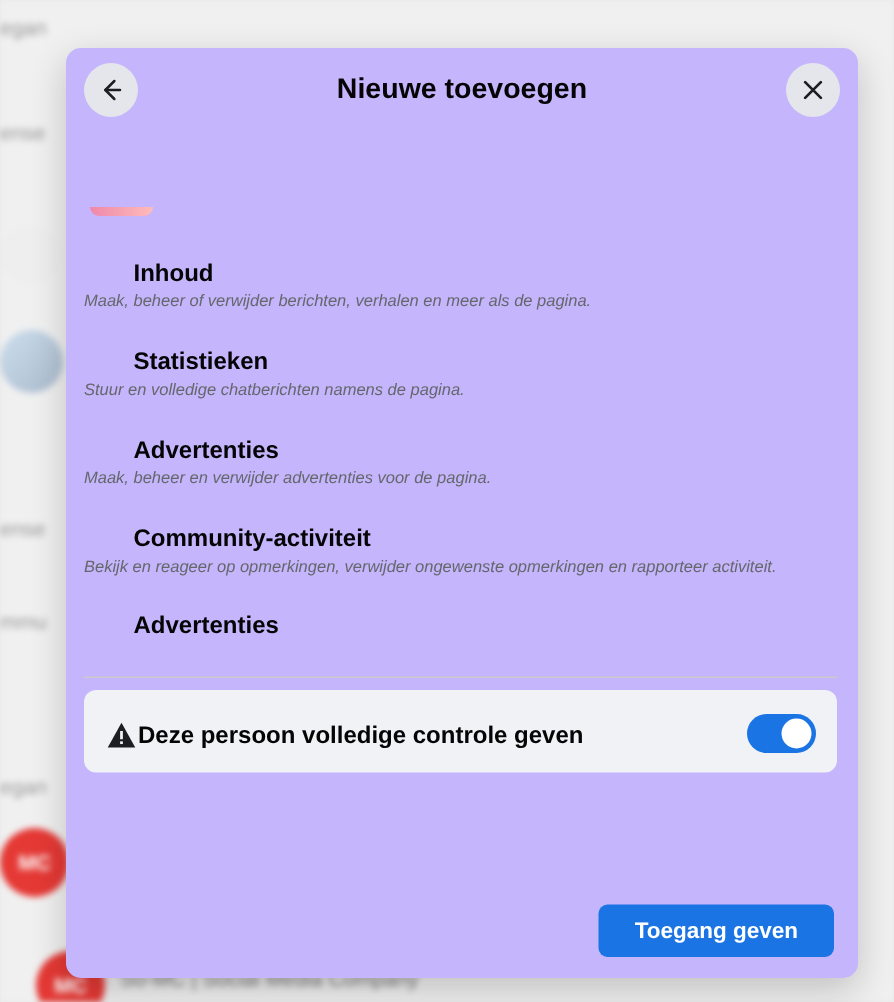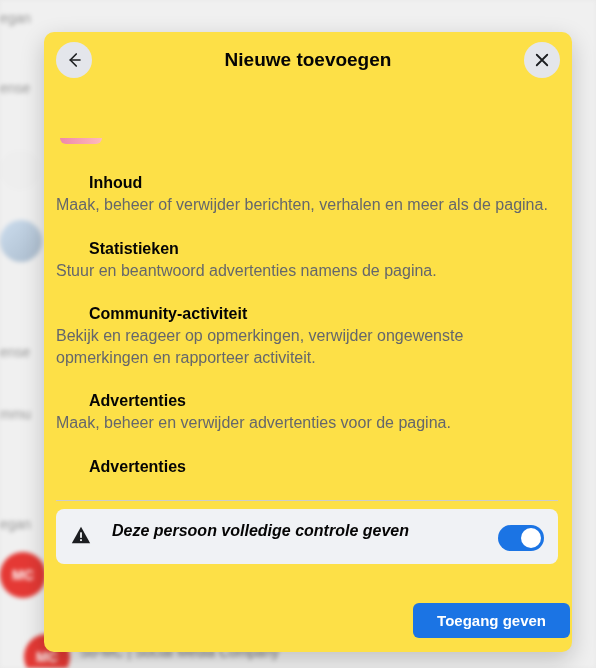--- a/index.html
+++ b/index.html
@@ -41,21 +41,21 @@
       display: flex;
       align-items: center;
       justify-content: center;
     }
     .modal {
       position: absolute;
       top: 32px;
       left: 44px;
       width: 528px;
       height: 620px;
-      background: #fde047;
+      background: #c4b5fd;
       border-radius: 10px;
       box-shadow: 0 8px 24px rgba(0,0,0,0.2);
       display: flex;
       flex-direction: column;
       overflow: hidden;
     }
     .modal-header {
       position: relative;
       height: 56px;
       display: flex;
@@ -107,37 +107,37 @@
       margin-bottom: 24px;
     }
     .section-title {
       font-size: 16px;
       font-weight: 700;
       color: #050505;
       margin-bottom: 2px;
       margin-left: 33px;
     }
     .section-desc {
-      font-size: 16px;
+      font-size: 11px;
       color: #65676b;
       line-height: 1.35;
+      font-style: italic;
     }
     .divider {
       border-top: 1px solid #ccc;
       margin: 8px 0 8px 0;
     }
     .full-control {
       background: #f0f2f5;
       border-radius: 8px;
       padding: 13px 14px 13px 14px;
       display: flex;
-      align-items: flex-start;
-      gap: 20px;
+      align-items: flex-end;
+      gap: 0;
       margin-bottom: 24px;
-      font-style: italic;
     }
     .warn-icon {
       width: 22px;
       height: 22px;
       flex-shrink: 0;
       margin-top: 3px;
     }
     .full-text {
       flex: 1;
     }
@@ -165,21 +165,21 @@
     .toggle-knob {
       position: absolute;
       right: 3px;
       top: 3px;
       width: 20px;
       height: 20px;
       border-radius: 50%;
       background: #fff;
     }
     .modal-footer {
-      padding: 0 2px 14px 14px;
+      padding: 0 16px 14px 14px;
       display: flex;
       justify-content: flex-end;
       flex-shrink: 0;
     }
     .primary-btn {
       background: #1b74e4;
       color: #fff;
       border: none;
       border-radius: 6px;
       padding: 9px 24px;
@@ -224,29 +224,29 @@
   <div class="modal-body">
     <div class="modal-body-inner">
       <div class="avatar-stub"></div>
 
       <div class="section">
         <div class="section-title">Inhoud</div>
         <div class="section-desc">Maak, beheer of verwijder berichten, verhalen en meer als de pagina.</div>
       </div>
       <div class="section">
         <div class="section-title">Statistieken</div>
-        <div class="section-desc">Stuur en beantwoord advertenties namens de pagina.</div>
+        <div class="section-desc">Stuur en volledige chatberichten namens de pagina.</div>
+      </div>
+      <div class="section">
+        <div class="section-title">Advertenties</div>
+        <div class="section-desc">Maak, beheer en verwijder advertenties voor de pagina.</div>
       </div>
       <div class="section">
         <div class="section-title">Community-activiteit</div>
         <div class="section-desc">Bekijk en reageer op opmerkingen, verwijder ongewenste opmerkingen en rapporteer activiteit.</div>
-      </div>
-      <div class="section">
-        <div class="section-title">Advertenties</div>
-        <div class="section-desc">Maak, beheer en verwijder advertenties voor de pagina.</div>
       </div>
       <div class="section">
         <div class="section-title">Advertenties</div>
       </div>
 
       <div class="divider"></div>
 
       <div class="full-control">
         <svg class="warn-icon" viewBox="0 0 24 24">
           <path d="M12 2 L22 20 L2 20 Z" fill="#1c1e21"></path>

